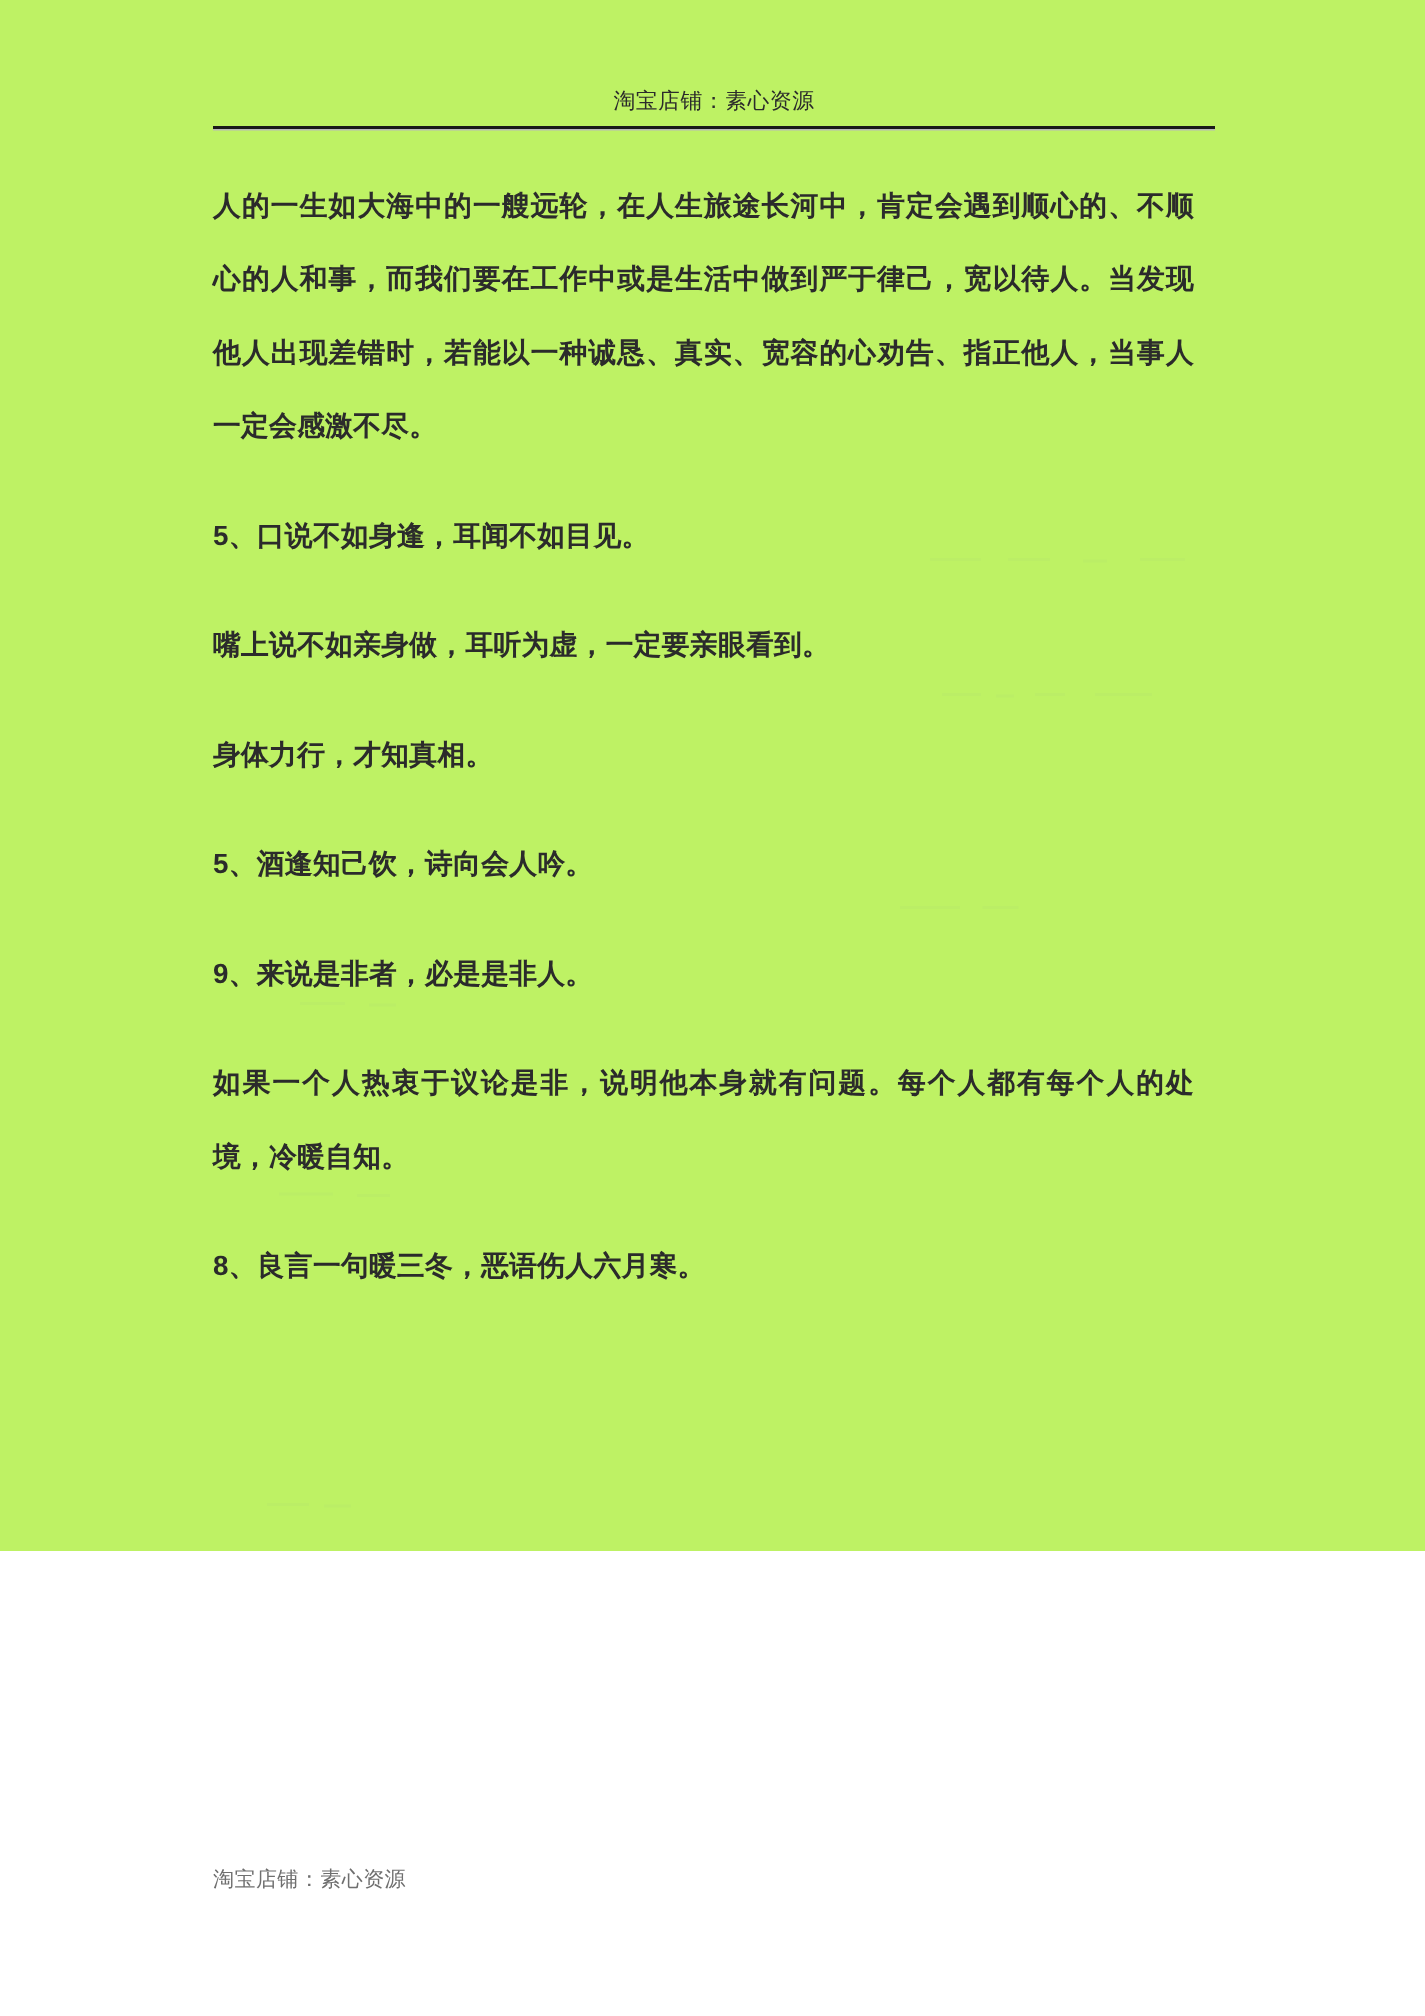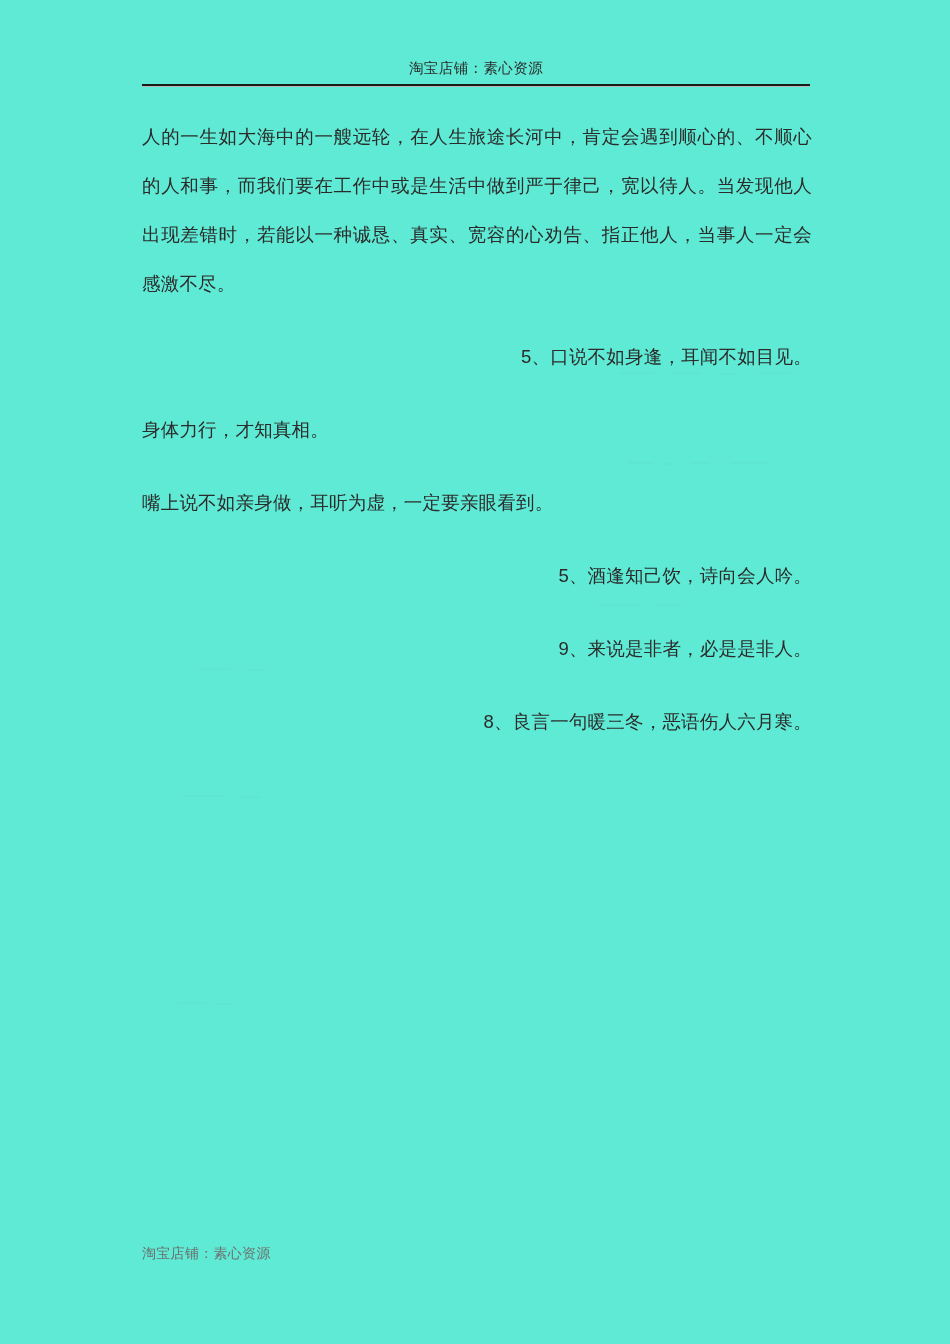--- a/index.html
+++ b/index.html
@@ -12,22 +12,22 @@
     width: 950px;
     height: 1344px;
     font-family: "Liberation Sans", "DejaVu Sans", sans-serif;
     -webkit-font-smoothing: antialiased;
     overflow: hidden;
   }
 
   .page {
     position: relative;
     width: 950px;
-    height: 1344px;
-    background: #5eead4;
+    height: 1034px;
+    background: #bef264;
     box-sizing: border-box;
   }
 
   
   .page-header {
     position: absolute;
     left: 142px;
     top: 58px;
     width: 668px;
     text-align: center;
@@ -53,34 +53,34 @@
 
   
   .content {
     position: absolute;
     left: 142px;
     top: 112px;
     width: 670px;
   }
 
   .para {
-    margin: 0 0 24px 0;
+    margin: 0 16px 24px 0;
     font-size: 18.5px;
     line-height: 49px;
     color: #2b2b2b;
     text-align: justify;
     text-justify: inter-ideograph;
     letter-spacing: 0.2px;
-    font-weight: 400;
+    font-weight: 700;
   }
   .para:last-child {
     margin-bottom: 0;
   }
   .para.heading {
-    text-align: right;
+    text-align: left;
   }
 
   
   .page-footer {
     position: absolute;
     left: 142px;
     top: 1244px;
     width: 668px;
   }
   .page-footer-text {
@@ -130,24 +130,25 @@
   </svg>
 
   <div class="page-header">
     <span class="page-header-text">淘宝店铺：素心资源</span>
   </div>
   <div class="header-rule"></div>
 
   <div class="content">
     <p class="para body">人的一生如大海中的一艘远轮，在人生旅途长河中，肯定会遇到顺心的、不顺心的人和事，而我们要在工作中或是生活中做到严于律己，宽以待人。当发现他人出现差错时，若能以一种诚恳、真实、宽容的心劝告、指正他人，当事人一定会感激不尽。</p>
     <p class="para heading">5、口说不如身逢，耳闻不如目见。</p>
+    <p class="para body">嘴上说不如亲身做，耳听为虚，一定要亲眼看到。</p>
     <p class="para body">身体力行，才知真相。</p>
-    <p class="para body">嘴上说不如亲身做，耳听为虚，一定要亲眼看到。</p>
     <p class="para heading">5、酒逢知己饮，诗向会人吟。</p>
     <p class="para heading">9、来说是非者，必是是非人。</p>
+    <p class="para body">如果一个人热衷于议论是非，说明他本身就有问题。每个人都有每个人的处境，冷暖自知。</p>
     <p class="para heading">8、良言一句暖三冬，恶语伤人六月寒。</p>
   </div>
 
   <div class="page-footer">
     <span class="page-footer-text">淘宝店铺：素心资源</span>
   </div>
 
 </div>
 
 </body></html>

